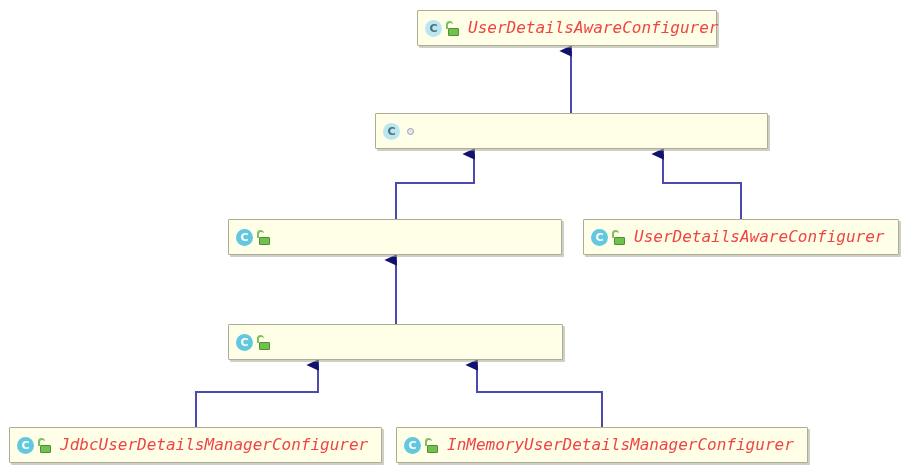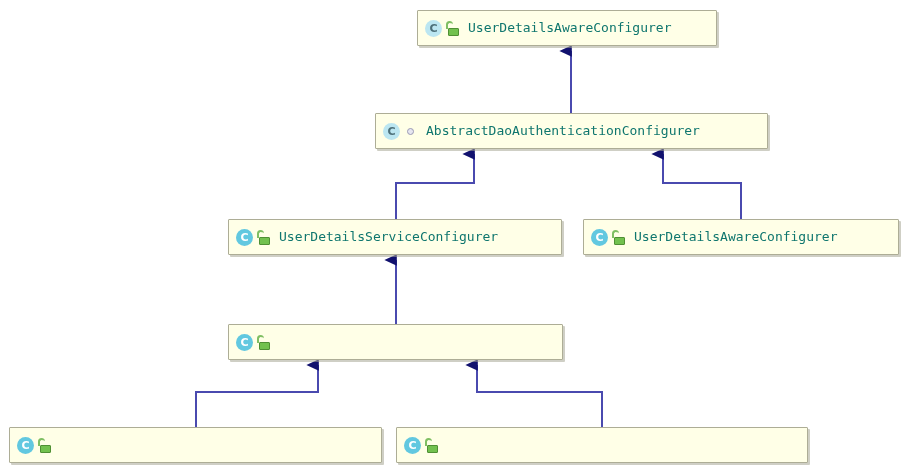--- a/index.html
+++ b/index.html
@@ -30,25 +30,26 @@
     align-items: center;
     background: #ffffe7;
     border: 1px solid #adad96;
     border-radius: 1px;
     height: 36px;
     padding: 0 9px 0 7px;
     box-shadow: 2px 2px 0 0 rgba(168,168,150,0.55);
     white-space: nowrap;
   }
   .node-label {
-    font-size: 13px;
+    font-size: 16px;
     line-height: 16px;
-    color: #0f766e;
+    color: #ef4444;
     letter-spacing: 0px;
     margin-left: 8px;
+    font-style: italic;
   }
   
   .icon-class {
     position: relative;
     width: 17px;
     height: 17px;
     flex: 0 0 17px;
     border-radius: 50%;
     background: #9ddced;
     display: inline-flex;
@@ -149,30 +150,28 @@
         <span class="body"></span>
     </span>
     <span class="node-label">UserDetailsAwareConfigurer</span>
   </div>
 
   <div class="node" style="left:375px; top:113px; width:393px;">
     <span class="icon-class faded">C</span>
     <span class="icon-abstract">
       <span class="dot"></span>
     </span>
-    <span class="node-label">AbstractDaoAuthenticationConfigurer</span>
   </div>
 
   <div class="node" style="left:228px; top:219px; width:334px;">
     <span class="icon-class solid">C</span>
     <span class="icon-lock">
       <span class="shackle"></span>
         <span class="body"></span>
     </span>
-    <span class="node-label">UserDetailsServiceConfigurer</span>
   </div>
 
   <div class="node" style="left:583px; top:219px; width:316px;">
     <span class="icon-class solid">C</span>
     <span class="icon-lock">
       <span class="shackle"></span>
         <span class="body"></span>
     </span>
     <span class="node-label">UserDetailsAwareConfigurer</span>
   </div>
@@ -184,23 +183,25 @@
         <span class="body"></span>
     </span>
   </div>
 
   <div class="node" style="left:9px; top:427px; width:373px;">
     <span class="icon-class solid">C</span>
     <span class="icon-lock">
       <span class="shackle"></span>
         <span class="body"></span>
     </span>
+    <span class="node-label">JdbcUserDetailsManagerConfigurer</span>
   </div>
 
   <div class="node" style="left:396px; top:427px; width:412px;">
     <span class="icon-class solid">C</span>
     <span class="icon-lock">
       <span class="shackle"></span>
         <span class="body"></span>
     </span>
+    <span class="node-label">InMemoryUserDetailsManagerConfigurer</span>
   </div>
 
 </div>
 
 </body></html>

